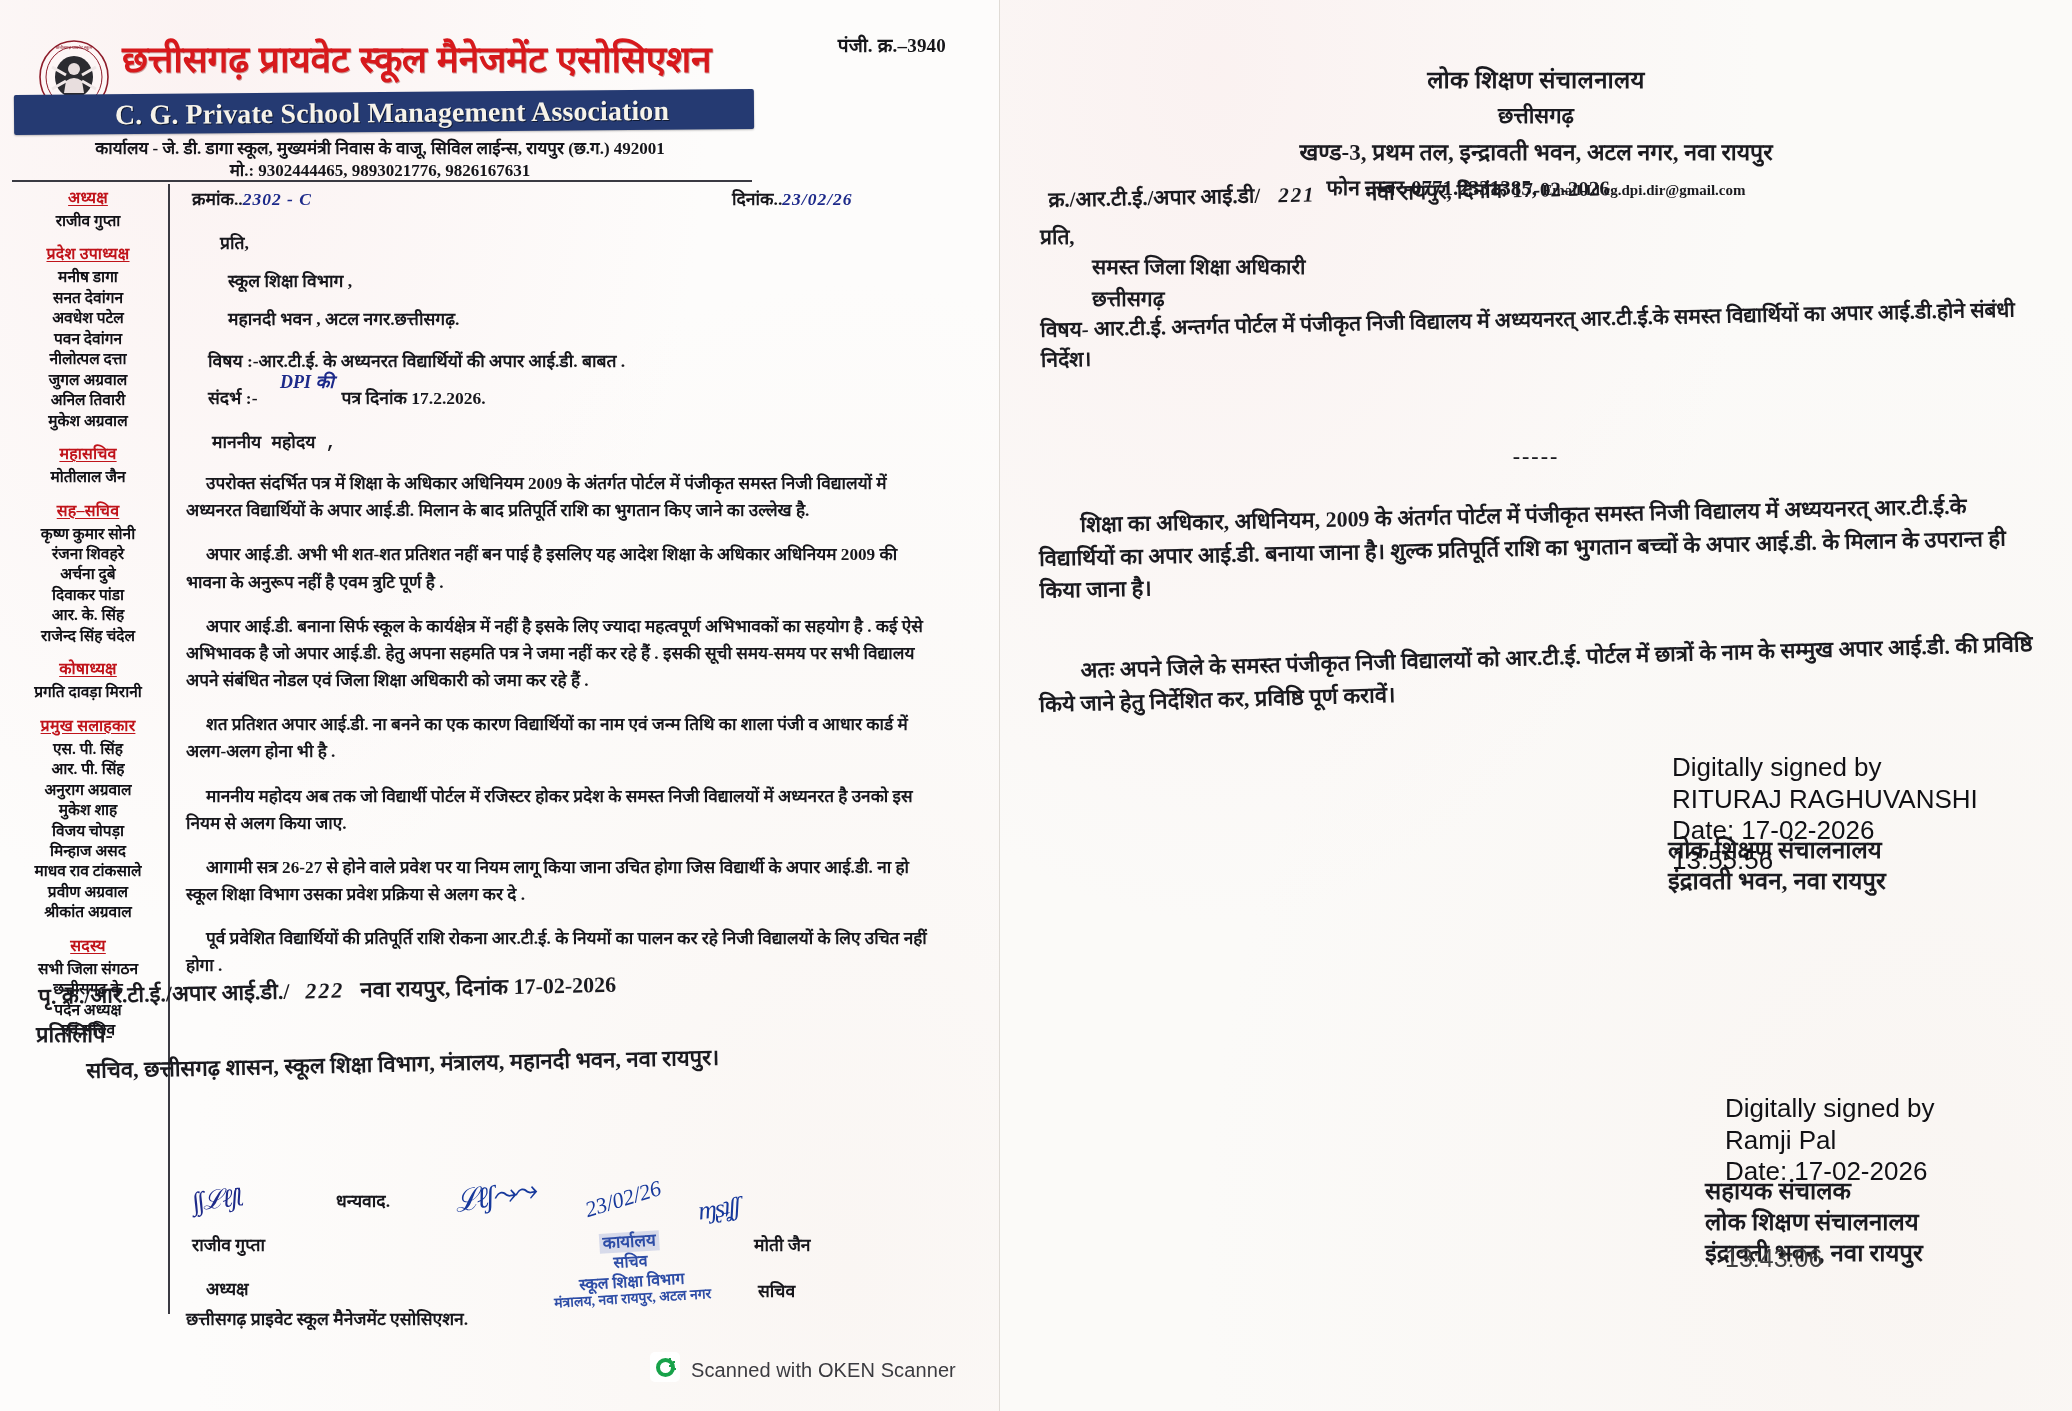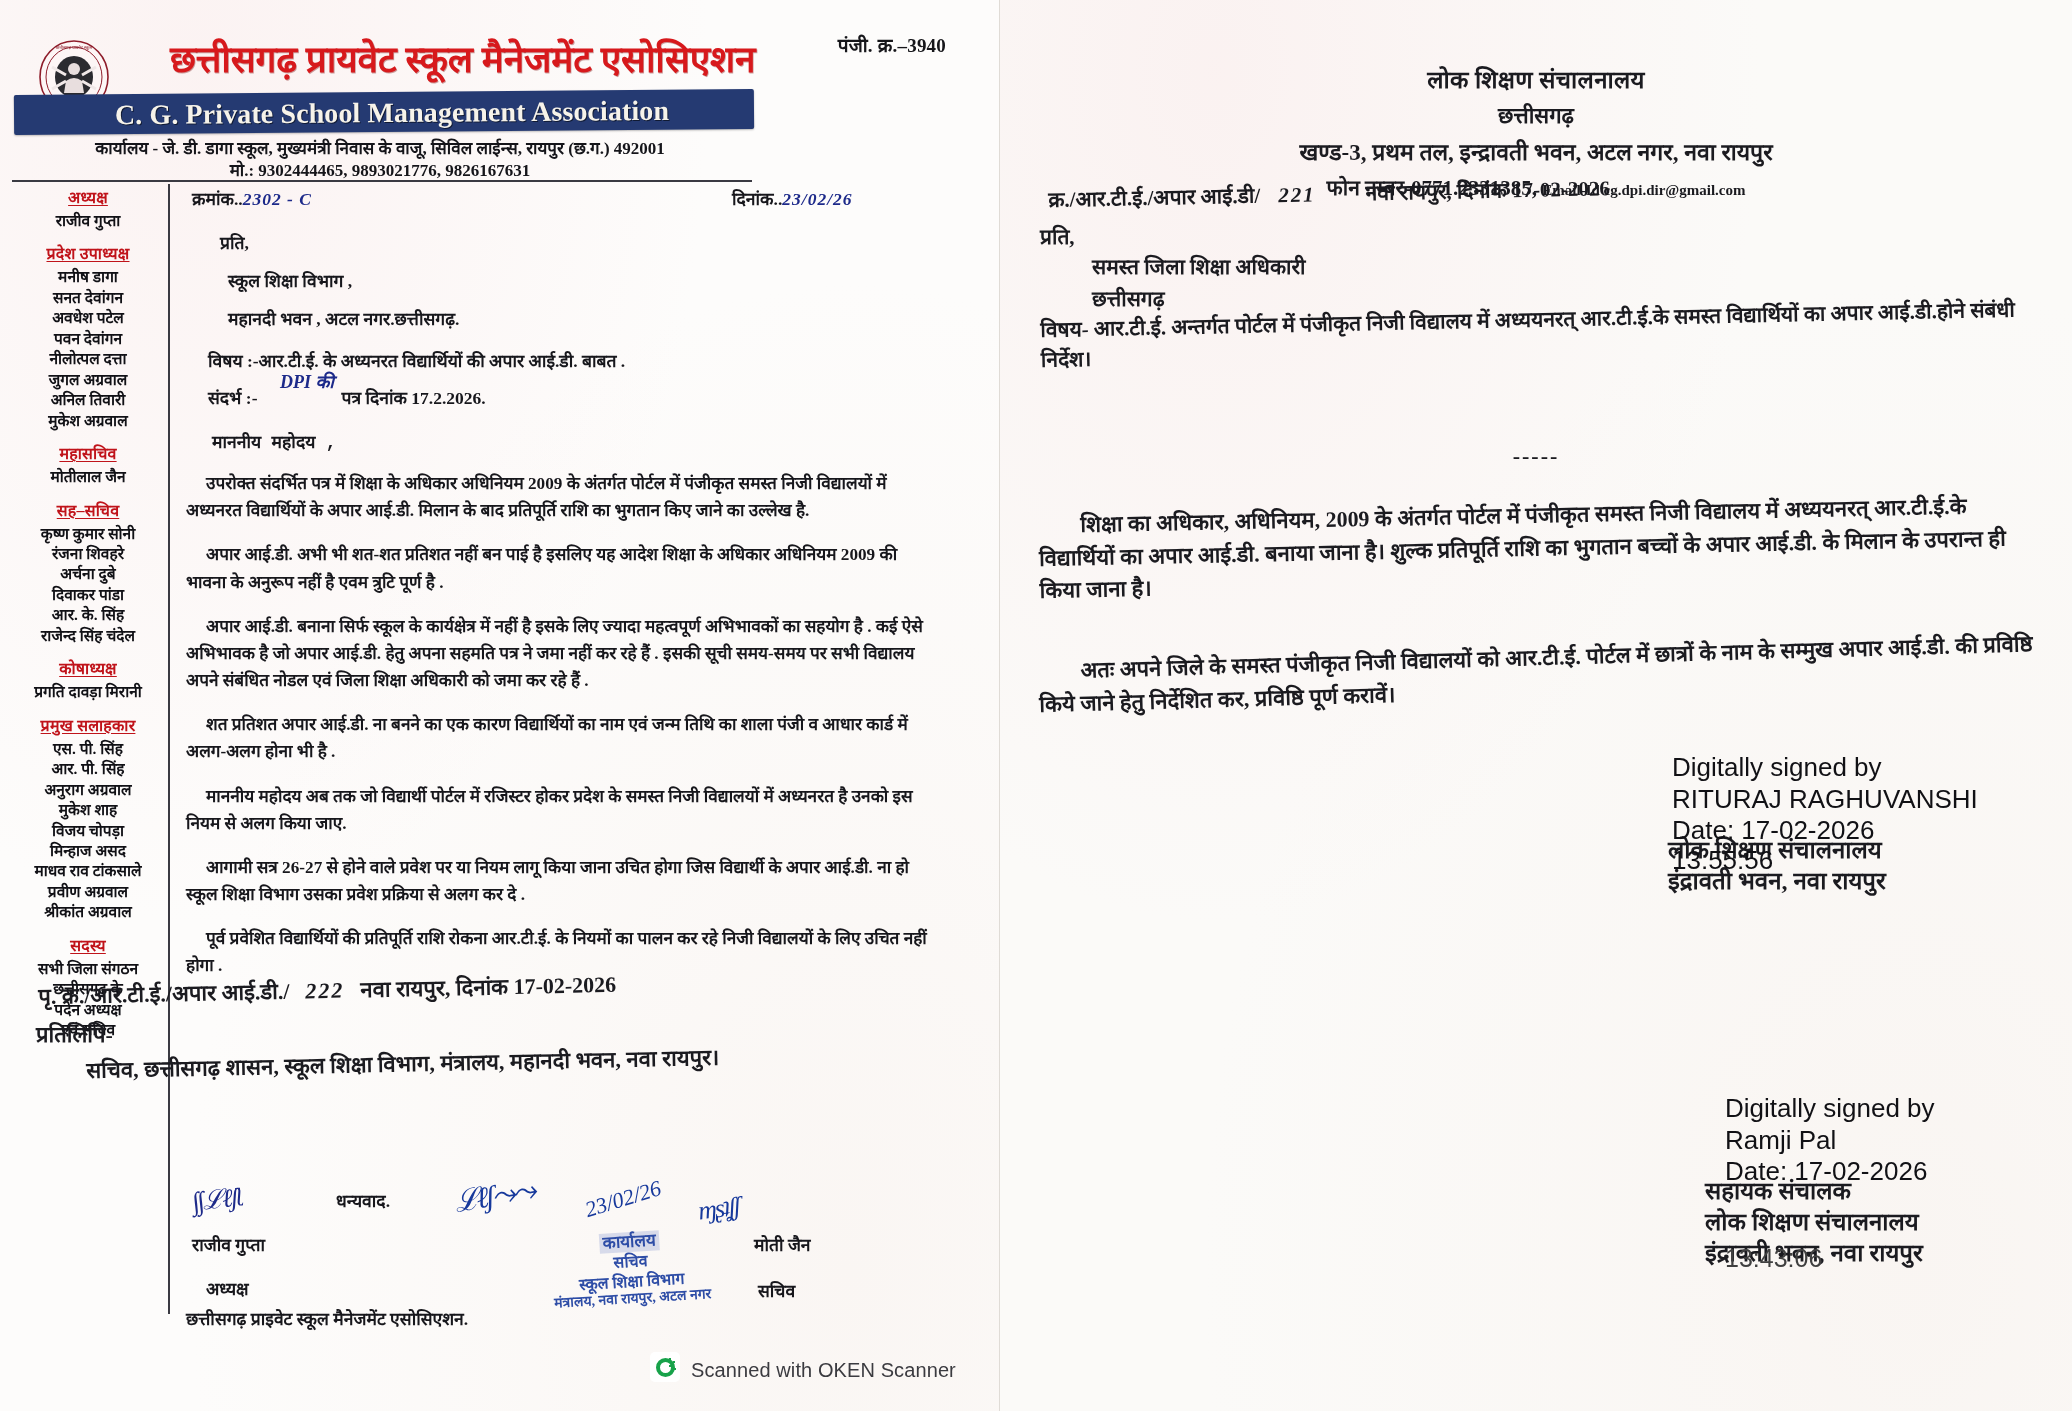--- a/index.html
+++ b/index.html
@@ -36,27 +36,26 @@
     position:absolute; right:54px; top:32px;
     font-family:"Liberation Serif", serif;
     font-size:19px; font-weight:700; color:#16161a;
     letter-spacing:.2px;
   }
   .lh-emblem {
     position:absolute; left:30px; top:33px; width:88px; height:90px;
   }
   .lh-title-hi {
     position:absolute; left:122px; top:40px; width:560px;
-    font-family:Liberation Serif, serif;
+    font-family:Liberation Sans, sans-serif;
     font-size:37px; font-weight:700; line-height:1.06;
     color:#d7191c;
     text-shadow: 0.8px 0.8px 0 rgba(120,10,10,.38);
     letter-spacing:-0.2px;
     white-space:nowrap;
-    margin-left:48px;
   }
   .lh-band {
     position:absolute; left:14px; top:92px; width:740px; height:40px;
     background:#253a72;
     transform: rotate(-0.45deg);
     border-radius:2px;
     box-shadow: 0 1px 2px rgba(0,0,0,.25);
   }
   .lh-band-en {
     position:absolute; left:52px; top:97px; width:680px;

